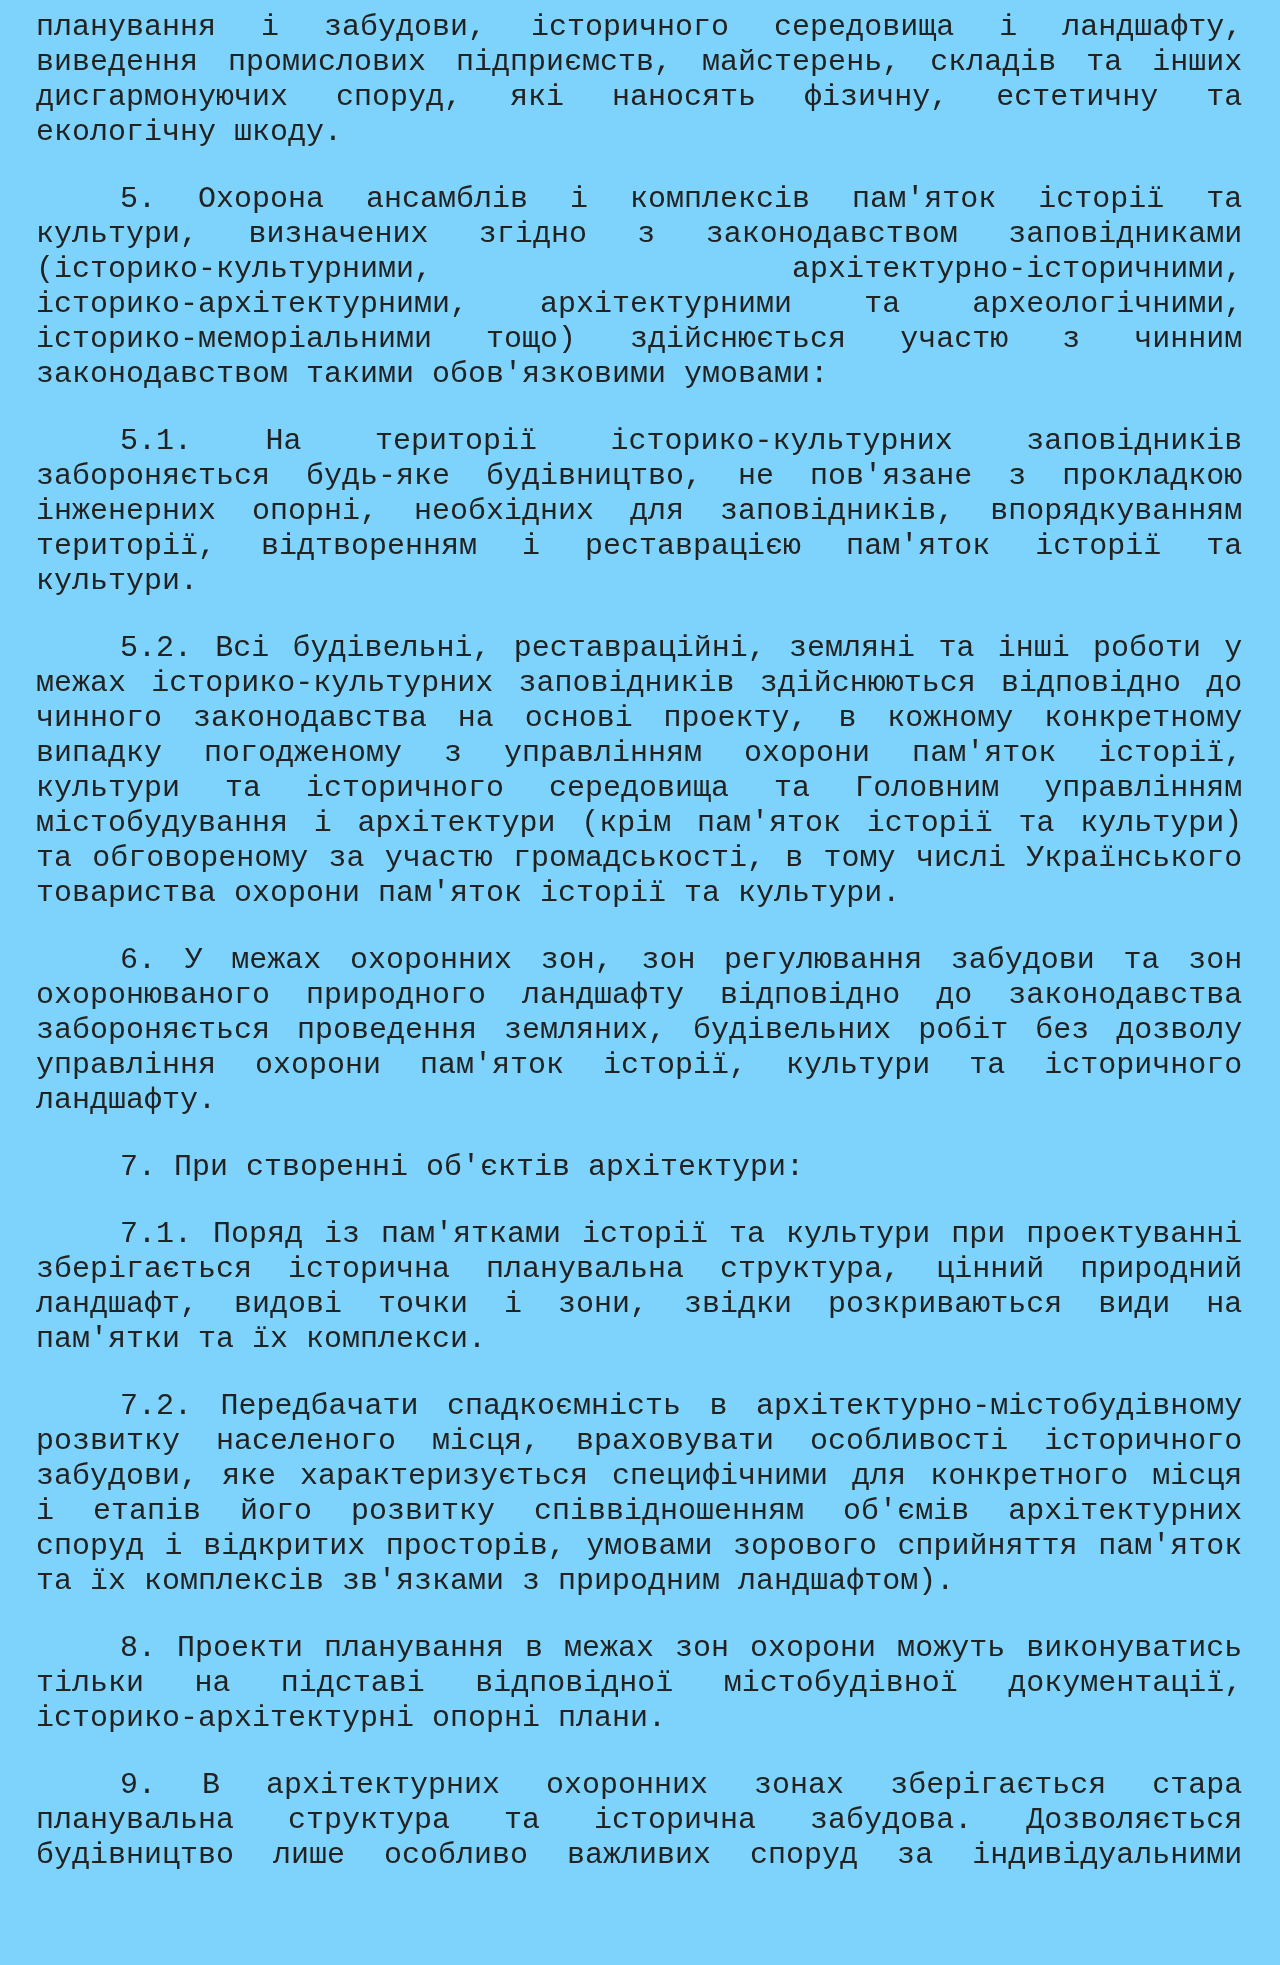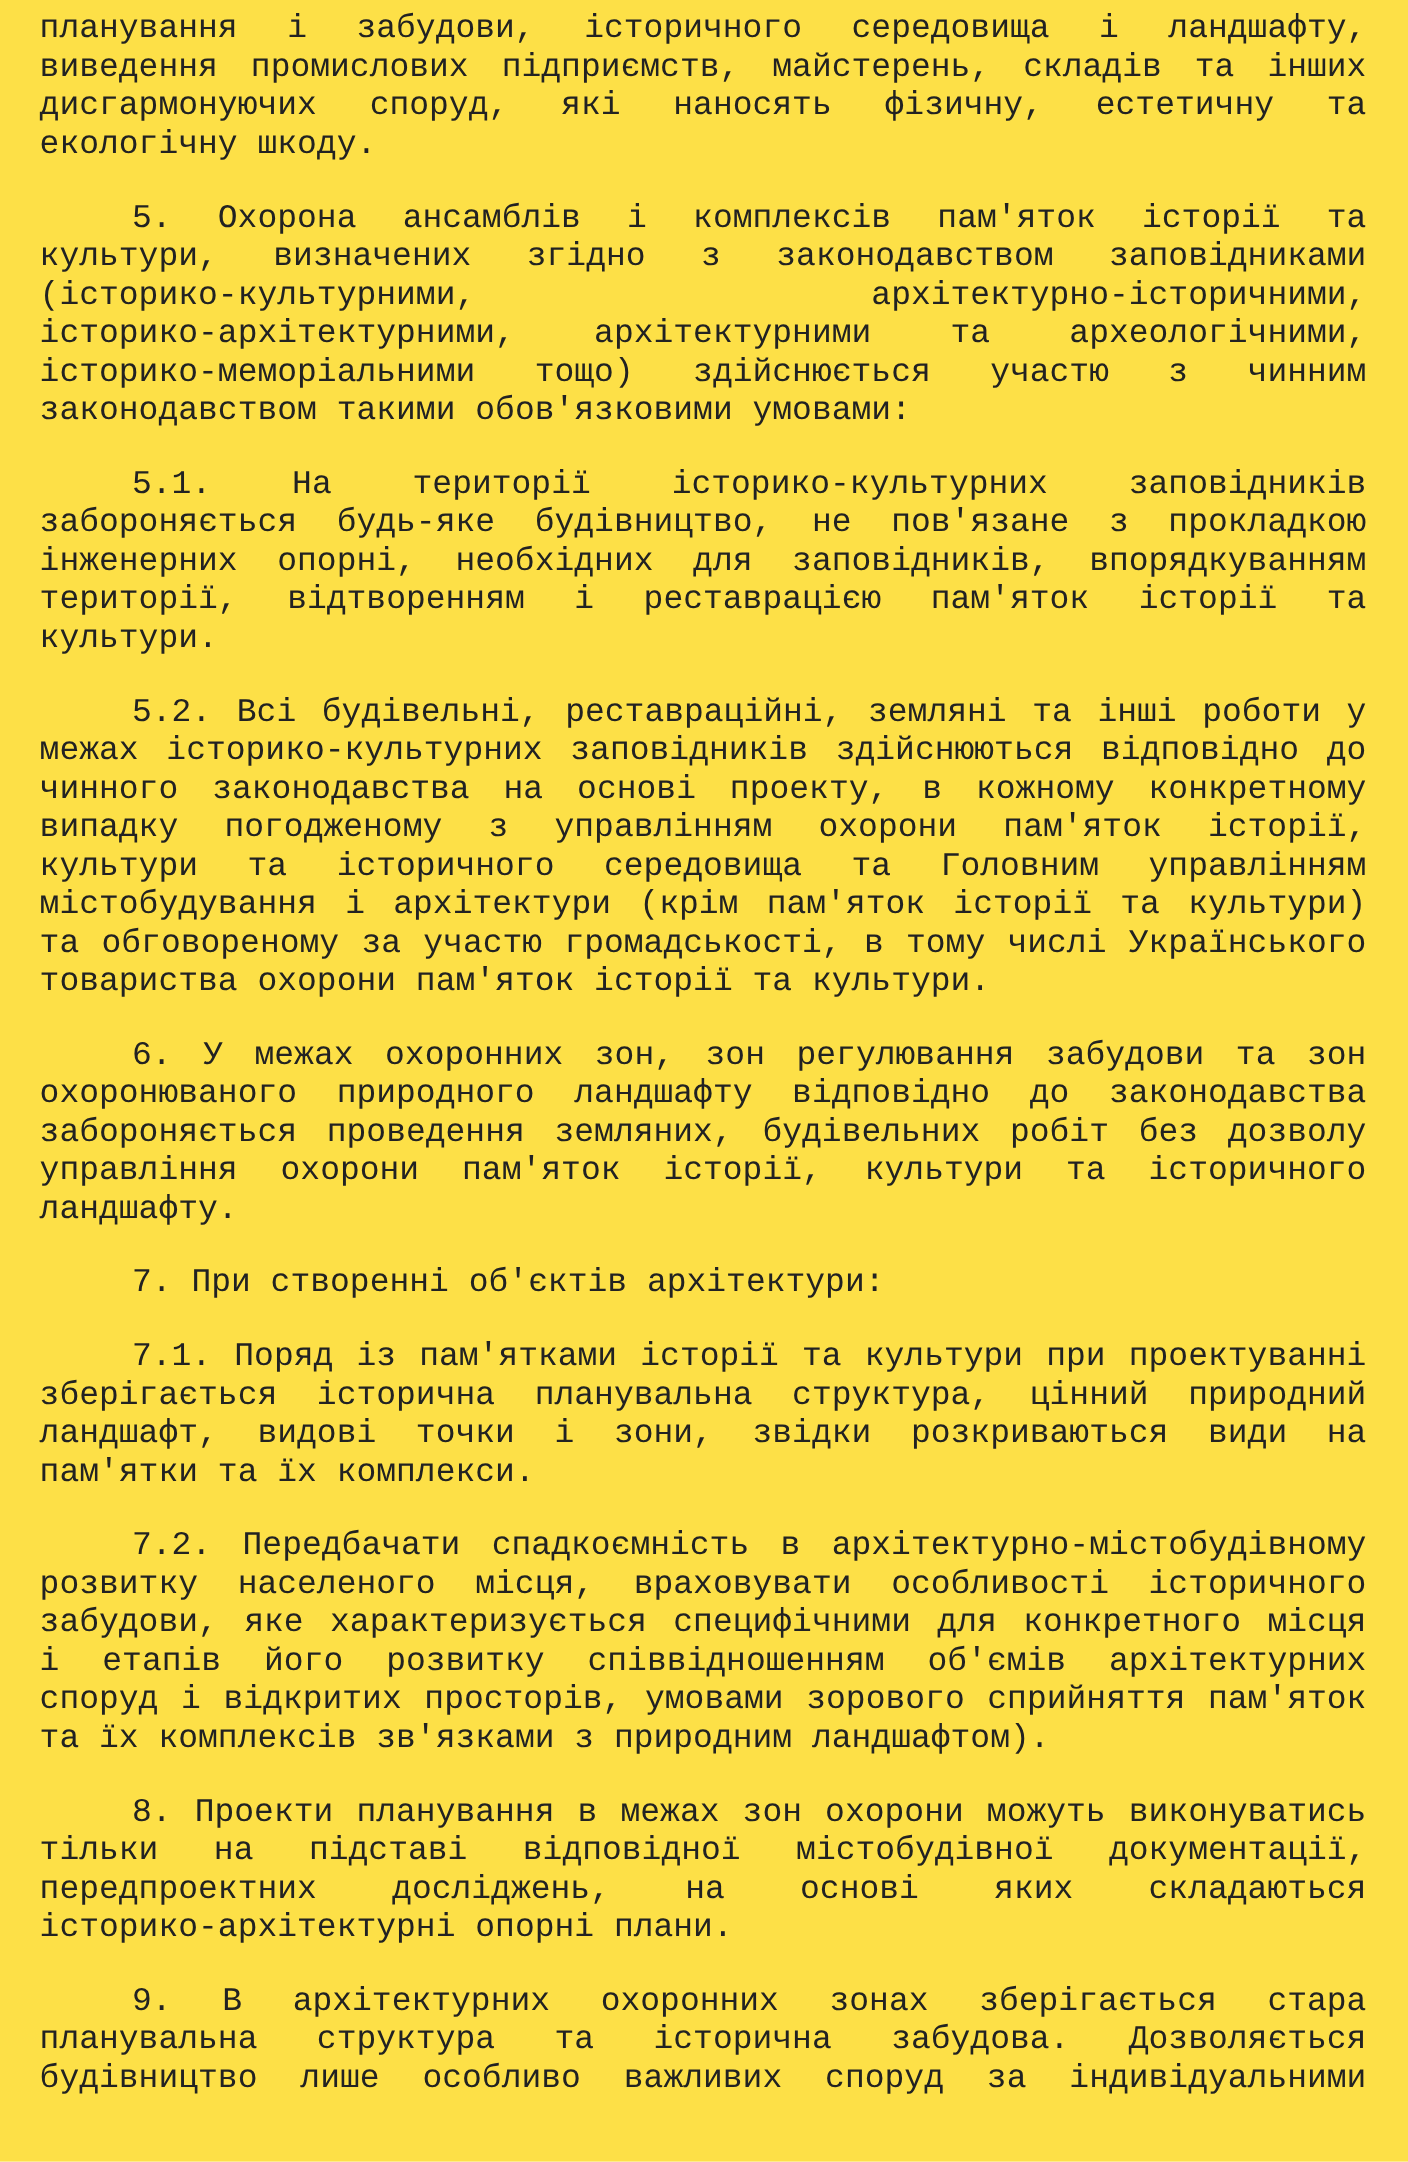--- a/index.html
+++ b/index.html
@@ -11,21 +11,21 @@
   body {
     width: 1280px;
     height: 1965px;
     overflow: hidden;
   }
   .page {
     box-sizing: border-box;
     width: 1280px;
     height: 1965px;
     padding: 10px 0 0 36px;
-    background: #fde047;
+    background: #7dd3fc;
     font-family: "Liberation Mono", "DejaVu Sans Mono", monospace;
     font-size: 30px;
     line-height: 35px;
     color: #222222;
   }
   .para {
     width: 67ch;
     margin: 0 0 32px 0;
   }
   .para.bold {
@@ -100,21 +100,20 @@
         <div class="line">7.2. Передбачати спадкоємність в архітектурно-містобудівному</div>
         <div class="line">розвитку населеного місця, враховувати особливості історичного</div>
         <div class="line">забудови, яке характеризується специфічними для конкретного місця</div>
         <div class="line">і етапів його розвитку співвідношенням об'ємів архітектурних</div>
         <div class="line">споруд і відкритих просторів, умовами зорового сприйняття пам'яток</div>
         <div class="line last">та їх комплексів зв'язками з природним ландшафтом).</div>
       </div>
       <div class="para indent">
         <div class="line">8. Проекти планування в межах зон охорони можуть виконуватись</div>
         <div class="line">тільки на підставі відповідної містобудівної документації,</div>
-        <div class="line">передпроектних досліджень, на основі яких складаються</div>
         <div class="line last">історико-архітектурні опорні плани.</div>
       </div>
       <div class="para indent">
         <div class="line">9. В архітектурних охоронних зонах зберігається стара</div>
         <div class="line">планувальна структура та історична забудова. Дозволяється</div>
         <div class="line">будівництво лише особливо важливих споруд за індивідуальними</div>
       </div>
     </div>
 </div>
 

